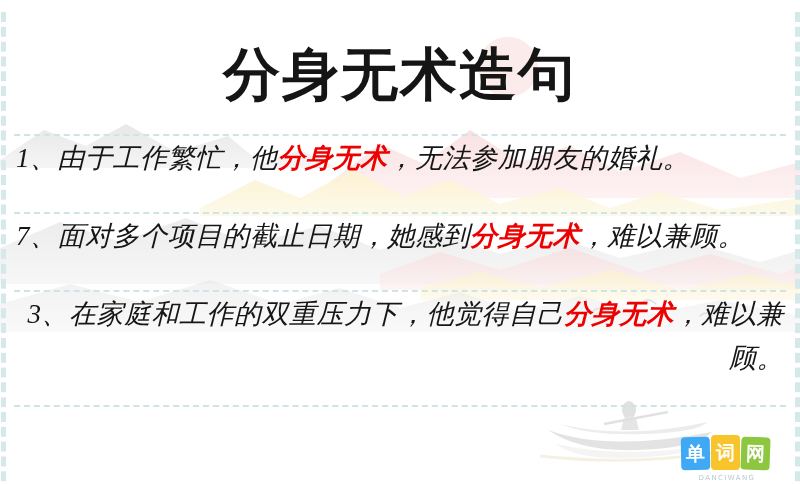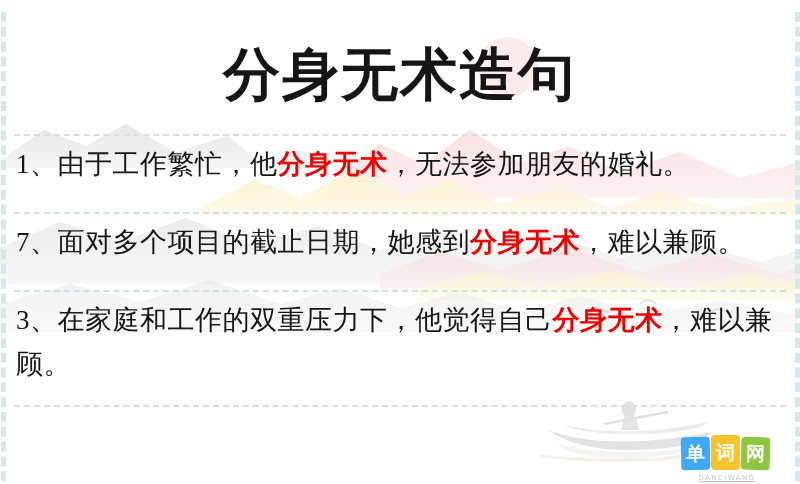--- a/index.html
+++ b/index.html
@@ -62,34 +62,35 @@
     letter-spacing: 2px;
     font-family: "DejaVu Serif", "Liberation Serif", serif;
     z-index: 4;
     white-space: nowrap;
   }
 
   
   #sentences {
     position: absolute;
     left: 16px;
-    top: 130px;
+    top: 124px;
     width: 768px;
     z-index: 4;
+    font-style: italic;
   }
   .sentence {
     font-size: 27px;
     line-height: 44px;
     color: #161616;
     letter-spacing: 0.5px;
     font-family: "Liberation Serif", "DejaVu Serif", serif;
   }
   .sentence.s1 { margin-bottom: 34px; }
   .sentence.s2 { margin-bottom: 34px; }
-  .sentence.s3 { margin-bottom: 0; }
+  .sentence.s3 { margin-bottom: 0; text-align: right; }
   .hl {
     color: #ec0000;
     font-weight: bold;
   }
 
   
   #logo {
     position: absolute;
     left: 681px;
     top: 424px;
@@ -119,21 +120,20 @@
   .logo-block.b1 { background: #3fa9f5; transform: rotate(-1deg); }
   .logo-block.b2 { background: #f7c52b; transform: rotate(0deg); height: 35px; }
   .logo-block.b3 { background: #8dc63f; transform: rotate(2deg); }
   #logo-caption {
     margin-top: 4px;
     text-align: center;
     font-size: 7px;
     letter-spacing: 1.4px;
     color: #b9c9cf;
     font-family: "DejaVu Sans", "Liberation Sans", sans-serif;
-    text-decoration: underline;
   }
 </style>
 </head>
 <body>
 
 <div id="page">
 
   <div id="bg-layer">
     <svg viewBox="0 0 800 484" xmlns="http://www.w3.org/2000/svg">
       <defs>

